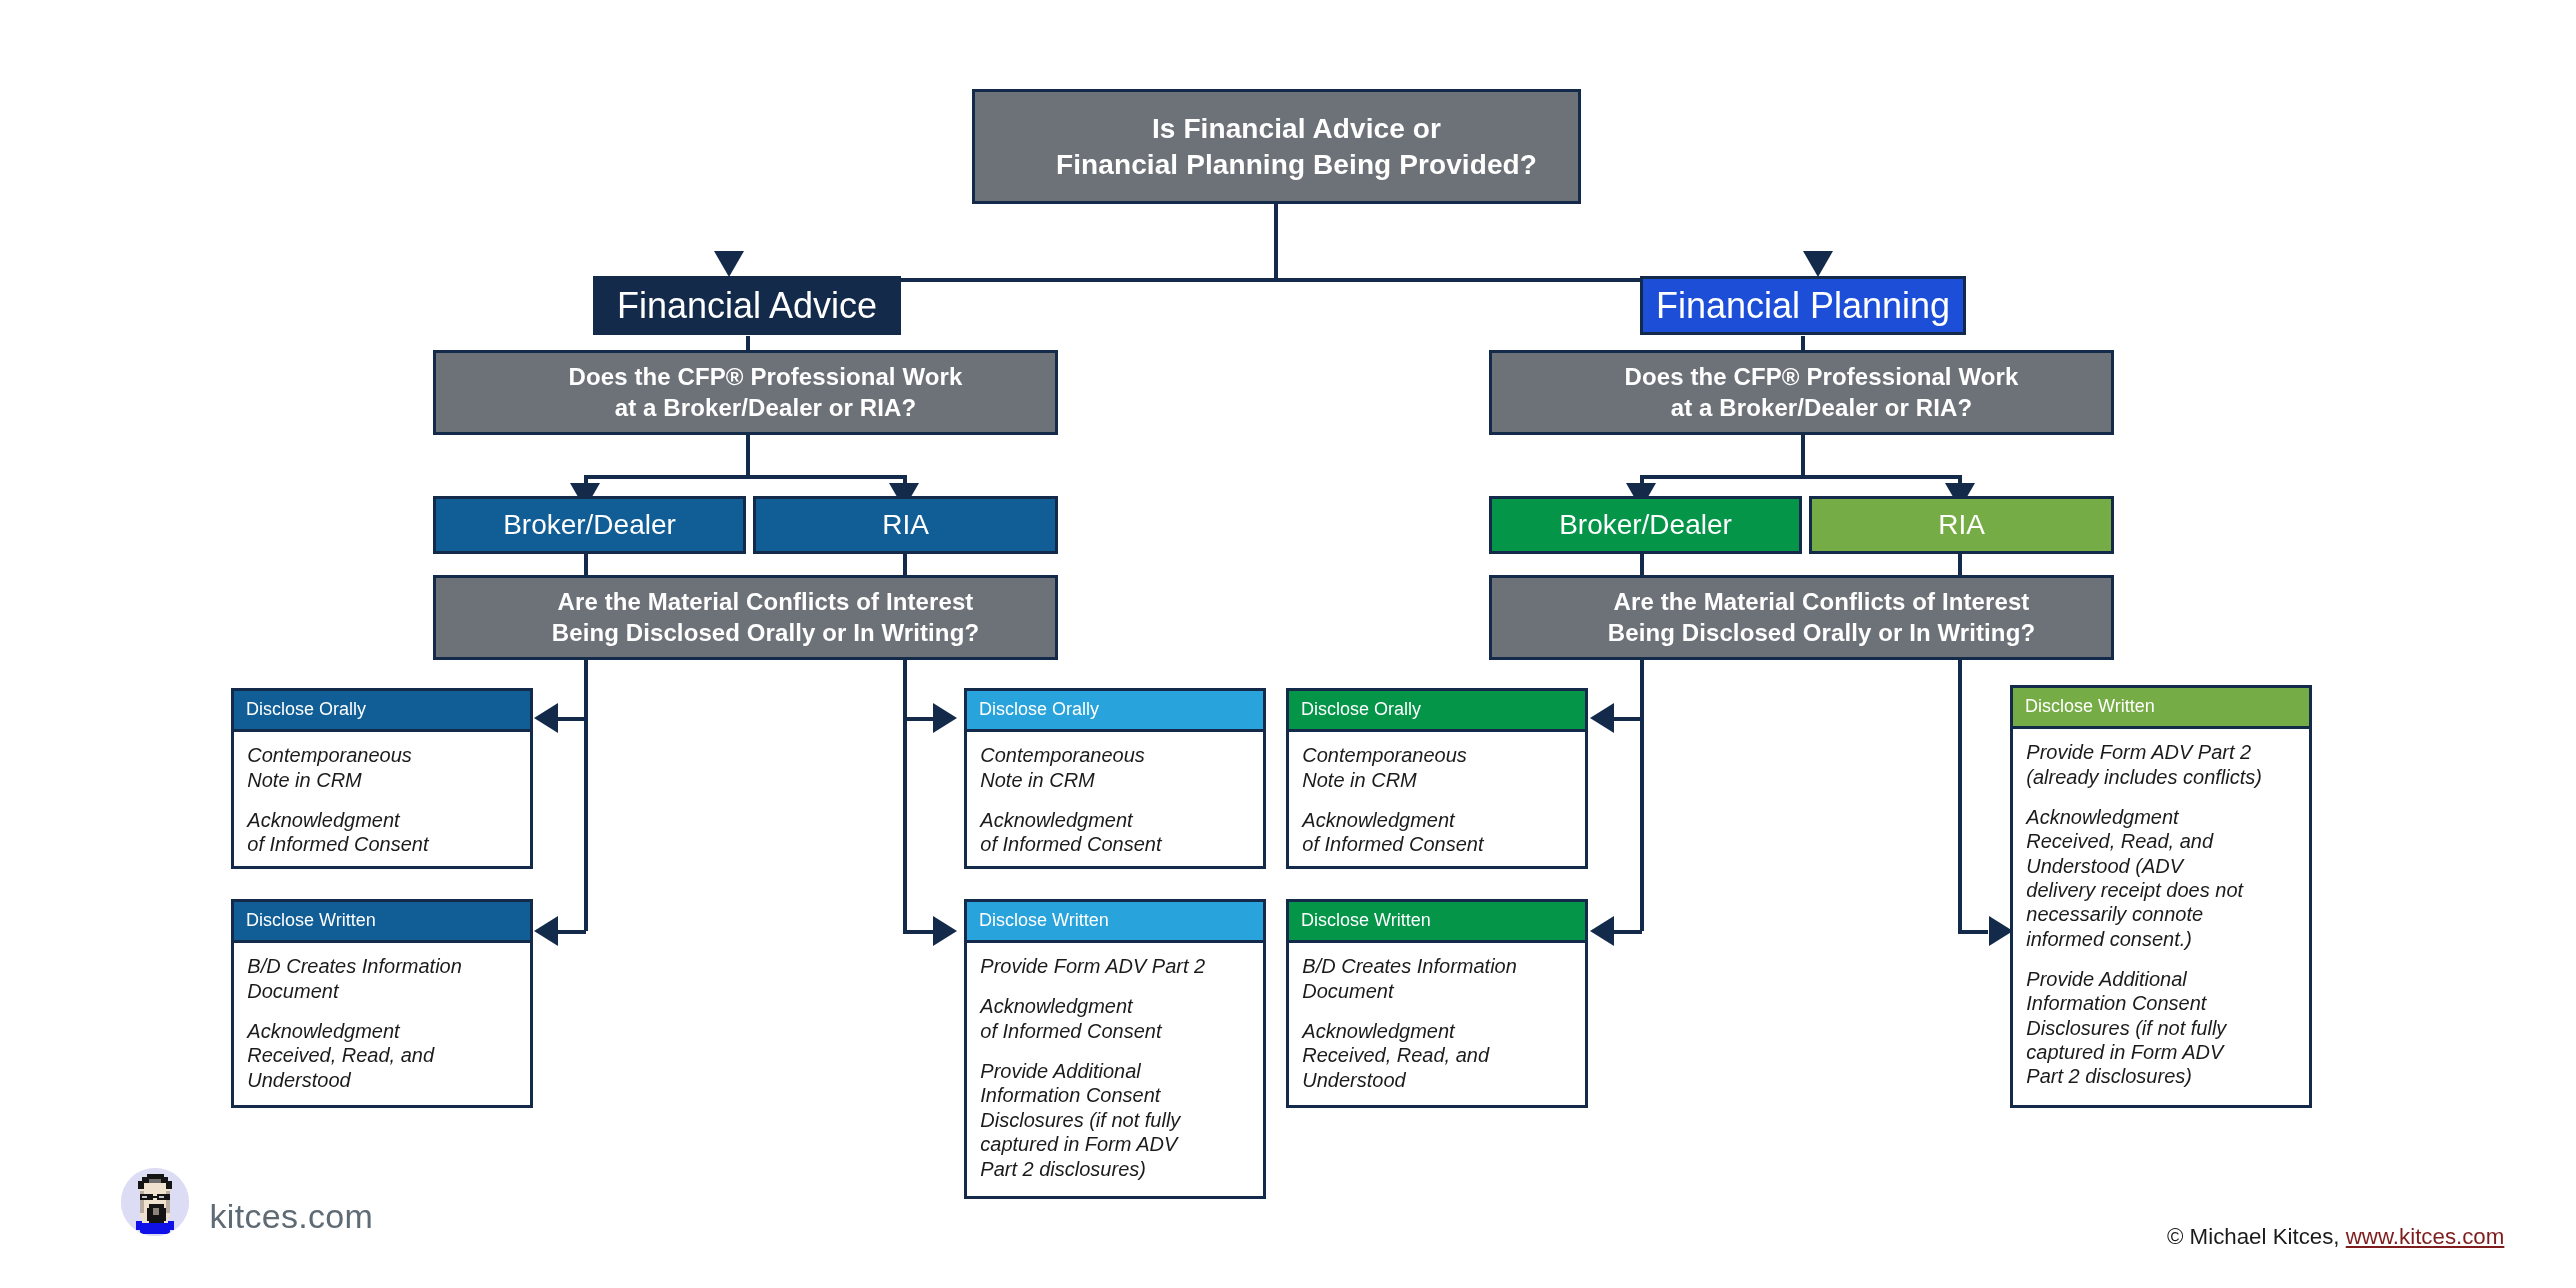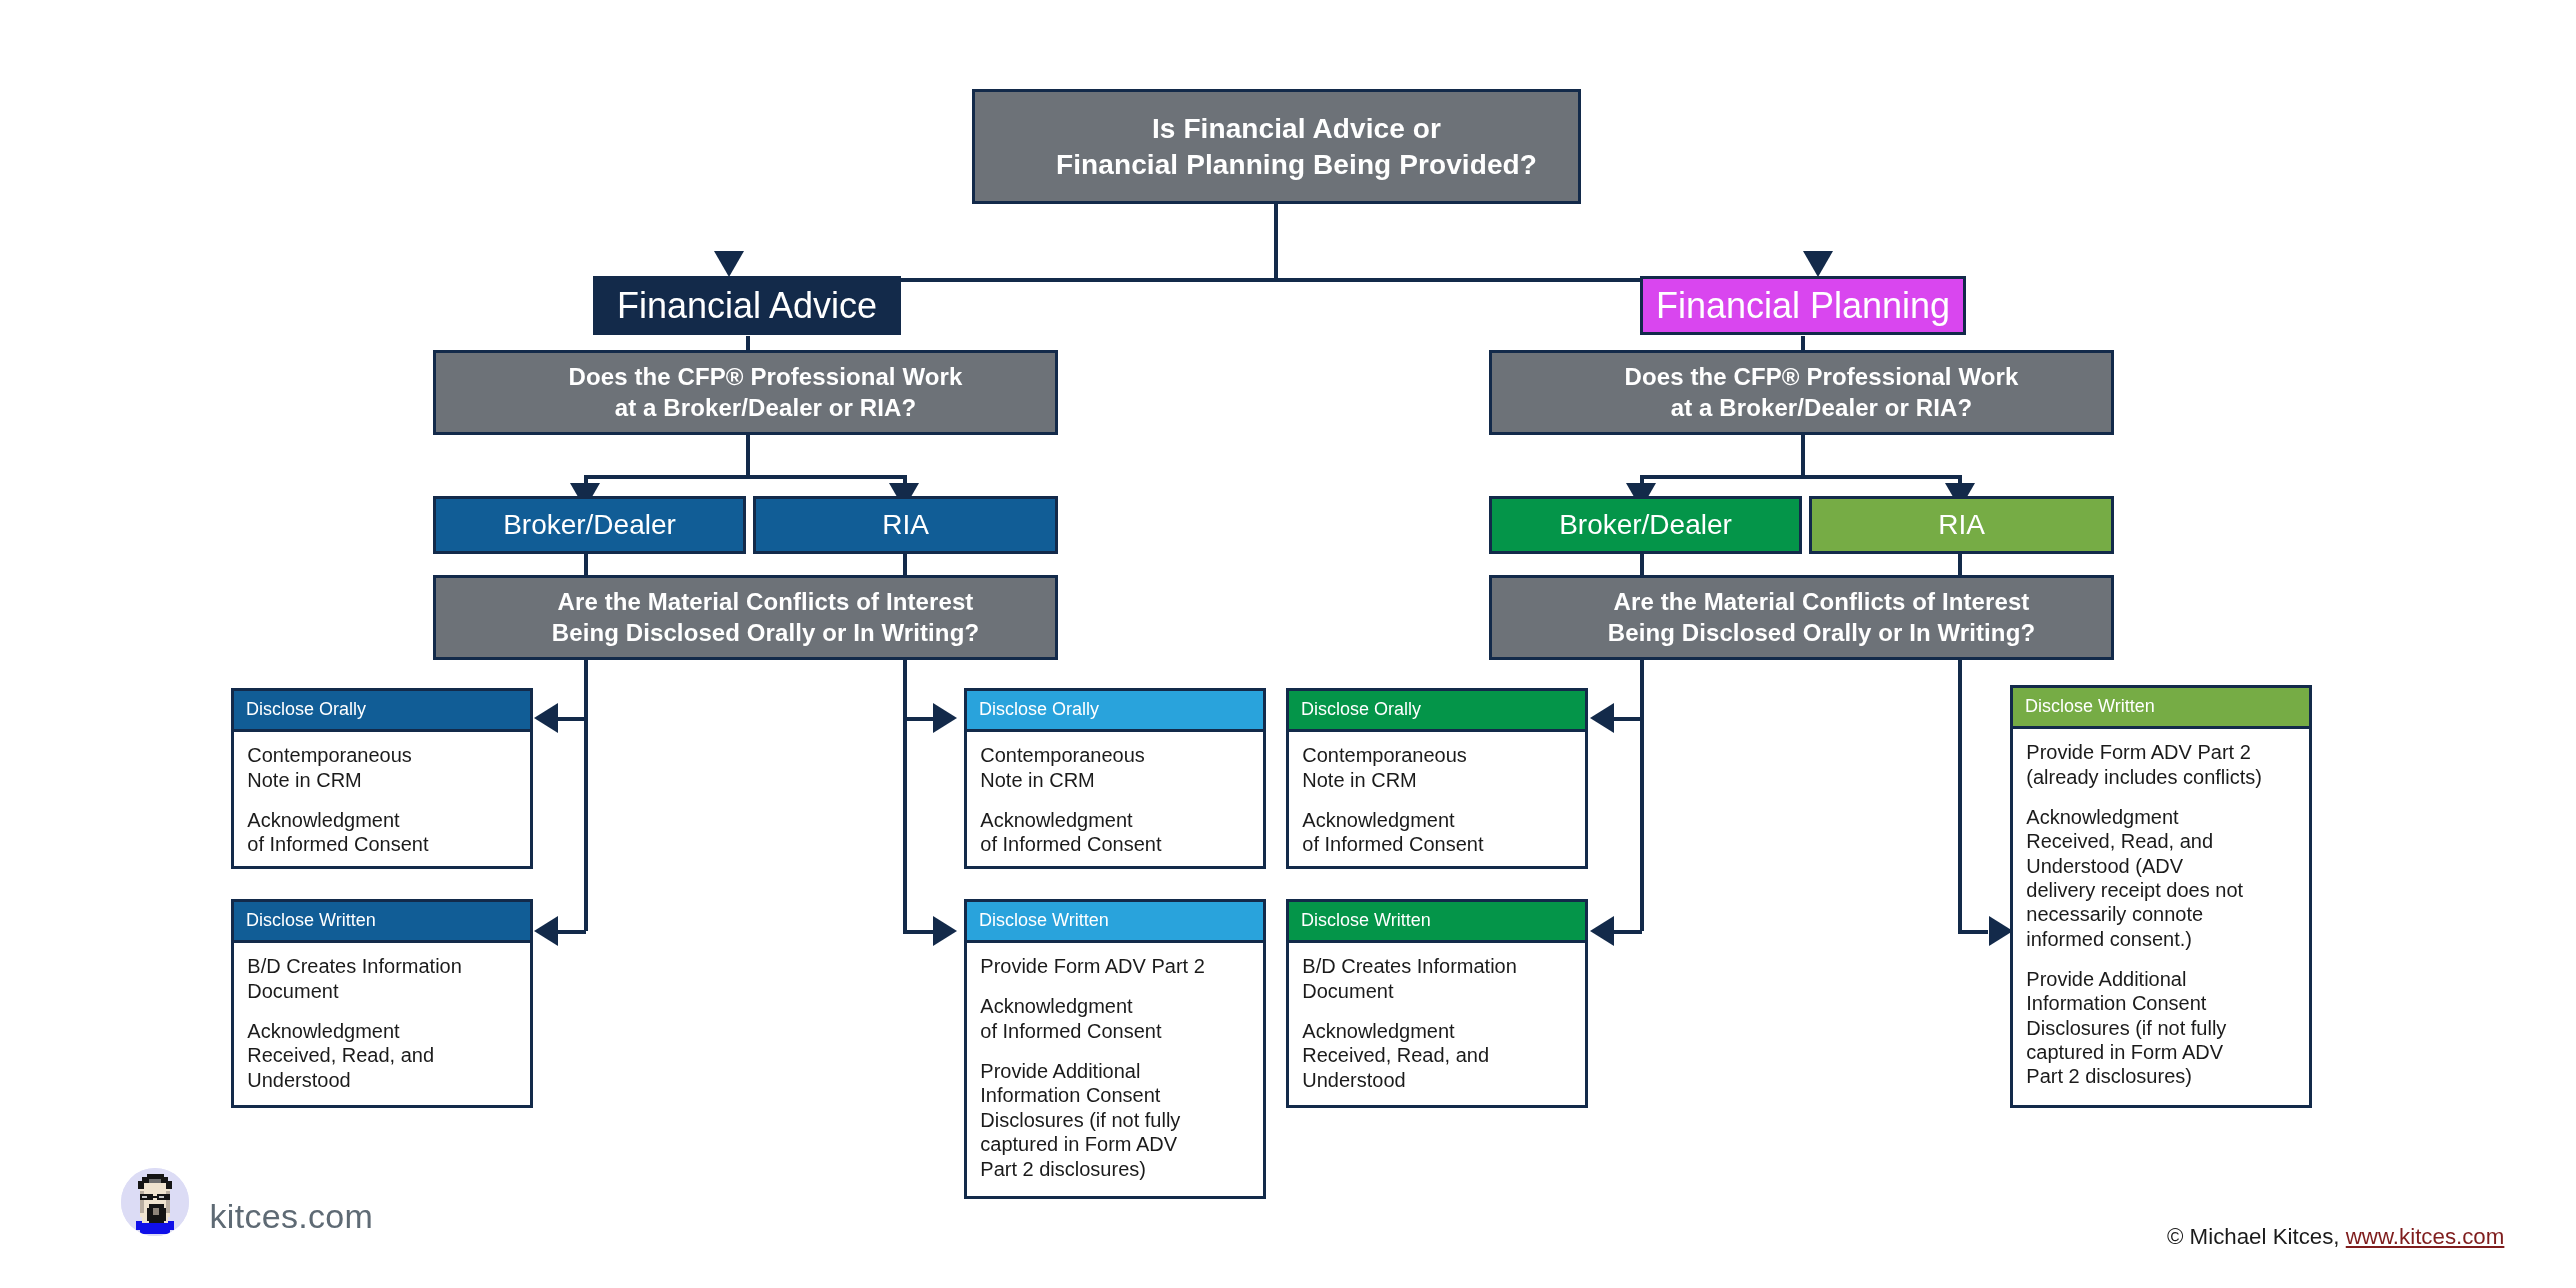--- a/index.html
+++ b/index.html
@@ -49,20 +49,21 @@
     color:#ffffff;
     font-size:18px;
     padding:8.5px 12px 11px 12px;
     line-height:1.05;
     border-bottom:3.6px solid #132a4a;
     flex:0 0 auto;
   }
   .card-body{
     padding:11px 12px 12px 13.3px;
     flex:1 1 auto;
+    font-style:italic;
   }
   .card-item{
     font-size:20px;
     line-height:1.22;
     color:#1b1b1b;
     margin-bottom:15.7px;
   }
   .card-item:last-child{margin-bottom:0;}
 
   
@@ -177,21 +178,21 @@
 
   <div class="abs card" id="b0-c3" style="left:964px;top:899px;width:302px;height:300px;">
     <div class="card-header" style="background: rgb(41, 163, 220);">Disclose Written</div>
     <div class="card-body">
         <div class="card-item">Provide Form ADV Part 2</div>
         <div class="card-item">Acknowledgment<br>of Informed Consent</div>
         <div class="card-item">Provide Additional<br>Information Consent<br>Disclosures (if not fully<br>captured in Form ADV<br>Part 2 disclosures)</div>
       </div>
   </div>
 
-  <div class="abs label-node branch" id="b1-title" style="left: 1640px; top: 276px; width: 326px; height: 59px; background: #d946ef;">Financial Planning</div>
+  <div class="abs label-node branch" id="b1-title" style="left: 1640px; top: 276px; width: 326px; height: 59px; background: #1d4ed8;">Financial Planning</div>
 
   <div class="vline" style="left:1801px;top:336px;height:51px;"></div>
 
   <div class="abs decision sub" id="b1-q1" style="left:1489px;top:350px;width:625px;height:85px;">Does the CFP® Professional Work<br>at a Broker/Dealer or RIA?</div>
 
   <div class="vline" style="left:1801px;top:435px;height:43px;"></div>
   <div class="hline" style="left:1640px;top:475px;width:322px;"></div>
   <div class="vline" style="left:1640px;top:475px;height:22px;"></div>
   <div class="vline" style="left:1958px;top:475px;height:22px;"></div>
   <div class="arrow-down" style="left:1626px;top:483px;"></div>

